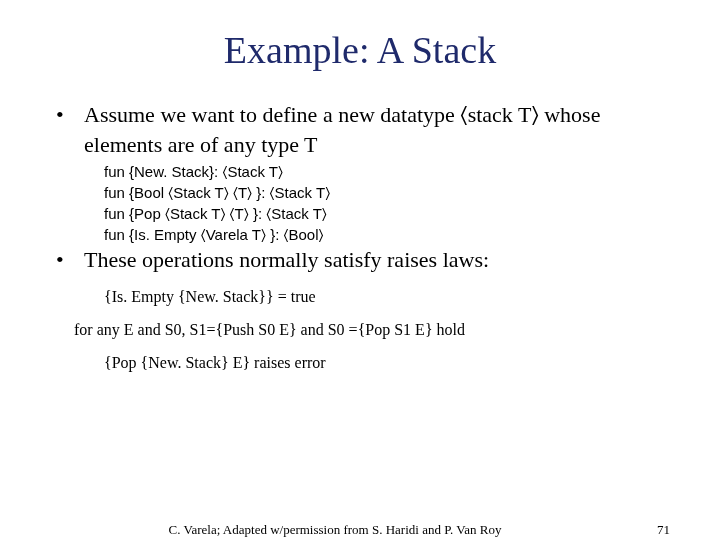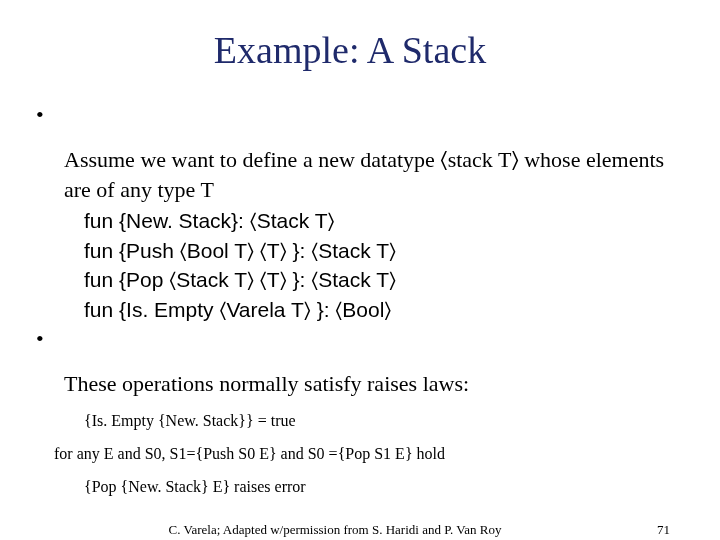--- a/index.html
+++ b/index.html
@@ -10,21 +10,21 @@
     background: #ffffff;
     font-family: "Times New Roman", Times, serif;
     color: #000;
     position: relative;
     box-sizing: border-box;
   }
   .slide {
     width: 720px;
     height: 540px;
     position: relative;
-    padding: 20px 50px 0 30px;
+    padding: 20px 50px 0 50px;
     box-sizing: border-box;
   }
   .title {
     text-align: center;
     font-size: 38px;
     color: #1f2a6b;
     margin: 8px 0 28px 0;
     font-weight: normal;
   }
   .body {
@@ -37,25 +37,24 @@
     margin: 0 0 2px 0;
   }
   .bullet .marker {
     width: 28px;
     flex: 0 0 28px;
     text-align: left;
     padding-left: 6px;
   }
   .bullet .txt {
     flex: 1;
-    margin-top: 45px;
   }
   .sig {
     font-family: Arial, Helvetica, sans-serif;
-    font-size: 21px;
+    font-size: 15px;
     margin-left: 54px;
     line-height: 1.4;
   }
   .laws {
     font-family: "Times New Roman", Times, serif;
     font-size: 16px;
     margin-left: 54px;
     margin-top: 10px;
     line-height: 1.45;
   }
@@ -87,21 +86,21 @@
   <h1 class="title">Example: A Stack</h1>
 
   <div class="body">
 
     <div class="bullet">
       <div class="marker">•</div>
       <div class="txt">Assume we want to define a new datatype 〈stack T〉 whose elements are of any type T</div>
     </div>
 
     <div class="sig">fun {New. Stack}: 〈Stack T〉</div>
-    <div class="sig">fun {Push 〈Bool T〉 〈T〉 }: 〈Stack T〉</div>
+    <div class="sig">fun {Bool 〈Stack T〉 〈T〉 }: 〈Stack T〉</div>
     <div class="sig">fun {Pop 〈Stack T〉 〈T〉 }: 〈Stack T〉</div>
     <div class="sig">fun {Is. Empty 〈Varela T〉 }: 〈Bool〉</div>
 
     <div class="bullet">
       <div class="marker">•</div>
       <div class="txt">These operations normally satisfy raises laws:</div>
     </div>
 
     <div class="laws">{Is. Empty {New. Stack}} = true</div>
     <div class="laws" style="font-style: normal; margin-left: 24px;">for any E and S0, S1={Push S0 E} and S0 ={Pop S1 E} hold</div>

